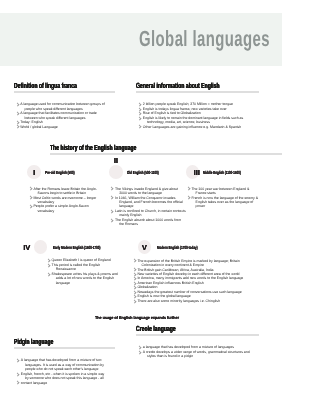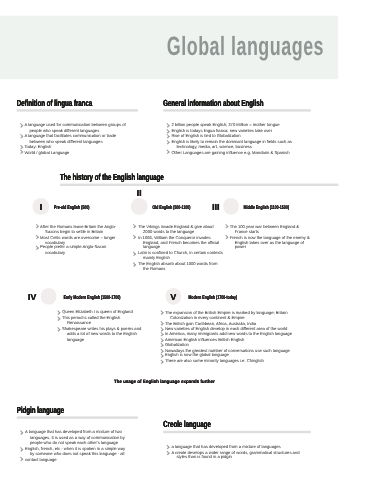--- a/index.html
+++ b/index.html
@@ -87,21 +87,21 @@
   <div class="tl-num" style="left:109.2px;top:153px;">II</div>
   <div class="tl-label" style="left:126.5px;top:169.5px;">Old English (500-1100)</div>
   <ul class="bl" style="position:absolute;left:108.2px;top:186.6px;width:78px;">
     <li><span class="mk"></span><span>The Vikings invade England &amp; give about 2000 words to the language</span></li>
     <li><span class="mk"></span><span>In 1066, William the Conqueror invades England, and French becomes the official language</span></li>
     <li><span class="mk"></span><span>Latin is confined to Church, in certain contexts mainly English</span></li>
     <li><span class="mk"></span><span>The English absorb about 1000 words from the Romans</span></li>
   </ul>
 
   <div class="tl-circle" style="left:185.6px;top:165.2px;"></div>
-  <div class="tl-num" style="left:173px;top:165.2px;">III</div>
+  <div class="tl-num" style="left:190px;top:165.2px;">III</div>
   <div class="tl-label" style="left:203px;top:169.5px;">Middle English (1100-1500)</div>
   <ul class="bl" style="position:absolute;left:184.6px;top:186.6px;width:75px;">
     <li><span class="mk"></span><span>The 100 year war between England &amp; France starts</span></li>
     <li><span class="mk"></span><span>French is now the language of the enemy &amp; English takes over as the language of power</span></li>
   </ul>
 
   <div class="tl-circle" style="left:33.6px;top:240.4px;"></div>
   <div class="tl-num" style="left:20px;top:240.4px;">IV</div>
   <div class="tl-label" style="left:52.6px;top:244.5px;">Early Modern English (1500-1700)</div>
   <ul class="bl" style="position:absolute;left:44.8px;top:258.4px;width:73px;">
@@ -130,21 +130,21 @@
   <div class="sec" style="left:14px;top:338px;width:101px;">
     <div class="sec-title">Pidgin language</div>
     <div class="rule" style="left:0;top:9.2px;width:101px;"></div>
     <ul class="bl" style="margin-top:12.4px;width:92px;">
       <li><span class="mk"></span><span>A language that has developed from a mixture of two languages. It is used as a way of communication by people who do not speak each other's language</span></li>
       <li><span class="mk"></span><span>English, french, etc - when it is spoken in a simple way by someone who does not speak this language - all</span></li>
       <li><span class="mk"></span><span>contact language</span></li>
     </ul>
   </div>
 
-  <div class="sec" style="left:136px;top:350px;width:123px;">
+  <div class="sec" style="left:136px;top:325px;width:123px;">
     <div class="sec-title">Creole language</div>
     <div class="rule" style="left:0;top:9.2px;width:123px;"></div>
     <ul class="bl" style="margin-top:12.4px;width:115px;">
       <li><span class="mk"></span><span>a language that has developed from a mixture of languages</span></li>
       <li><span class="mk"></span><span>A creole develops a wider range of words, grammatical structures and styles than is found in a pidgin</span></li>
     </ul>
   </div>
 </div>
 
 </body></html>

